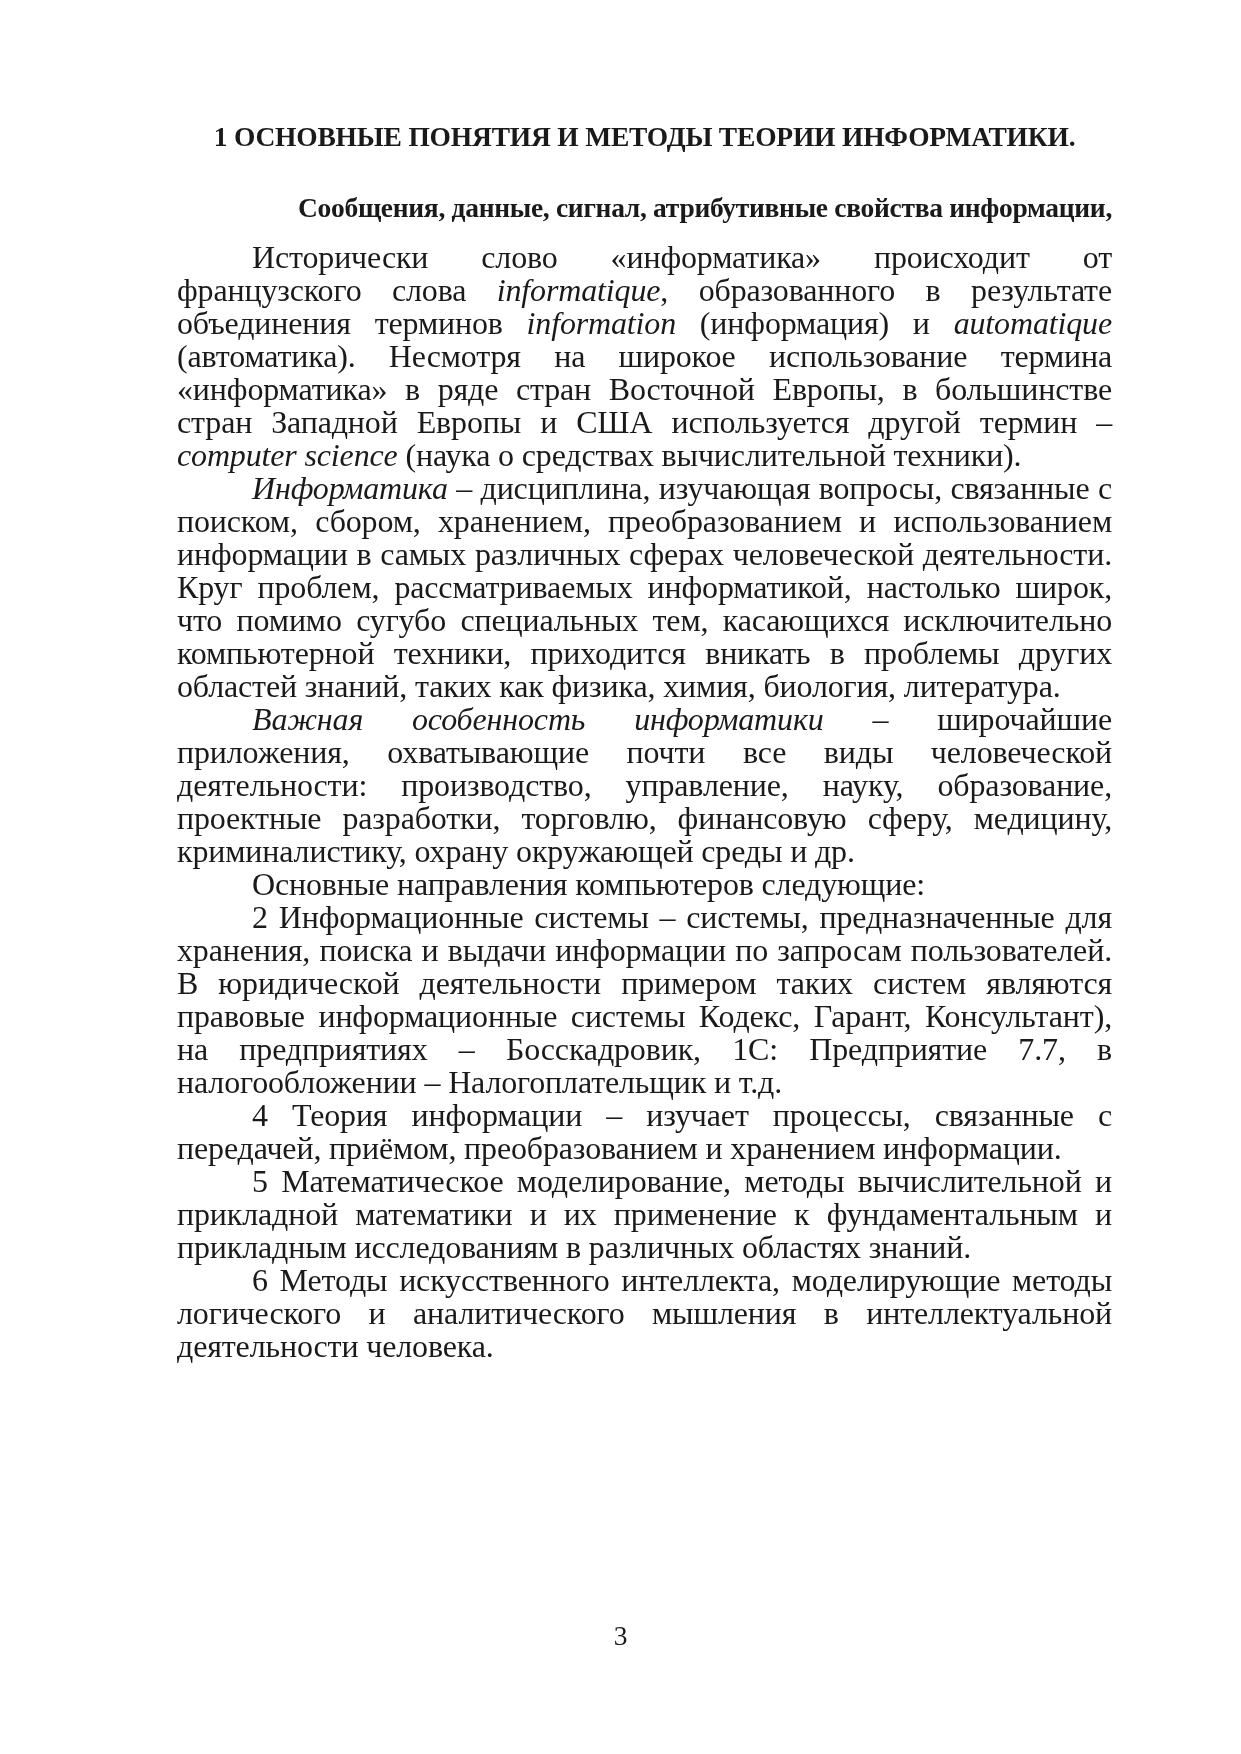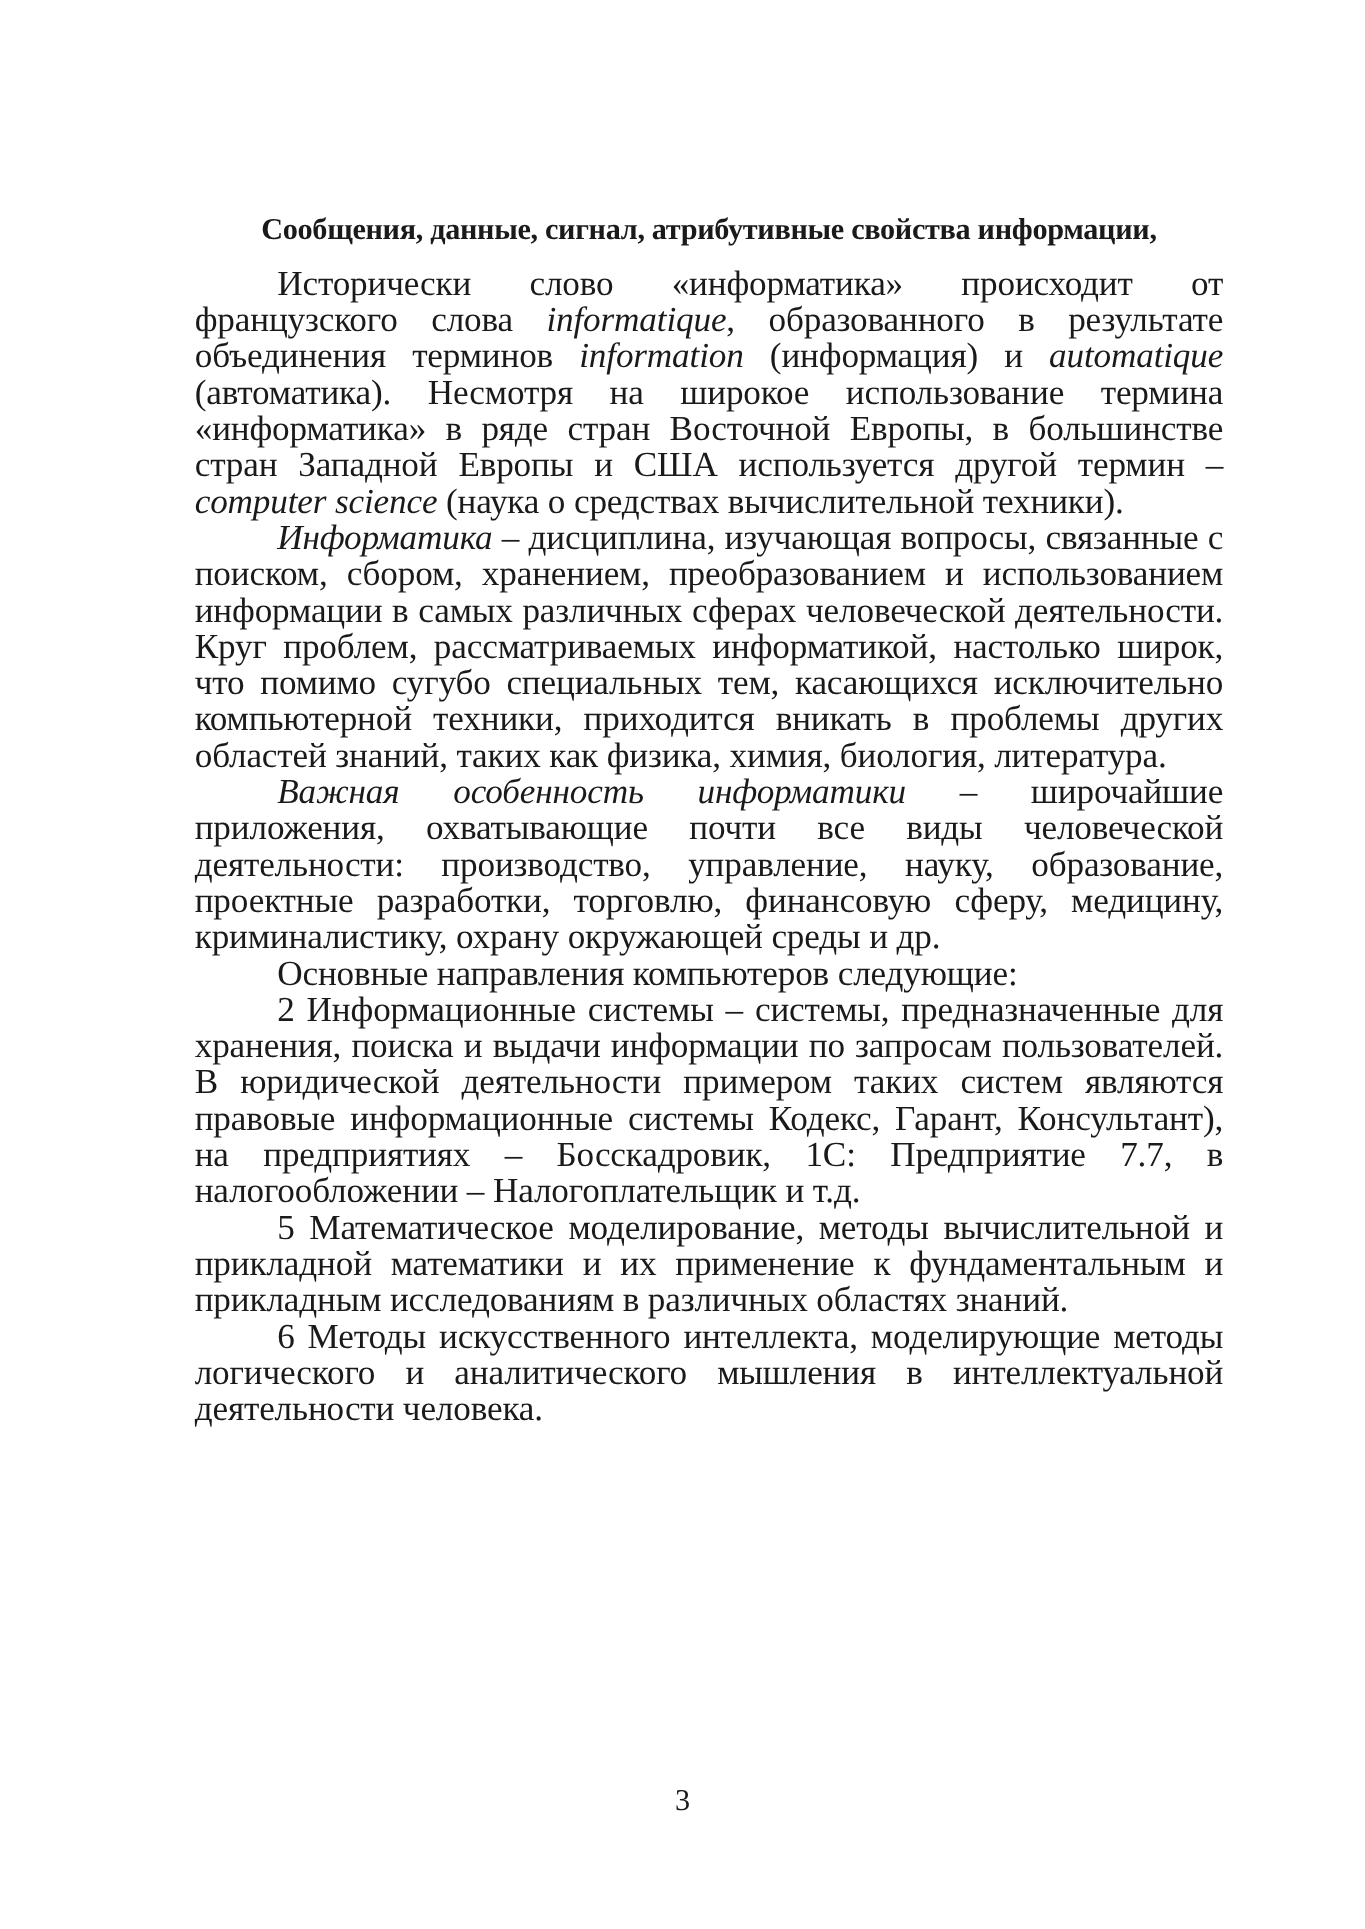--- a/index.html
+++ b/index.html
@@ -7,53 +7,54 @@
   .page {
     position: absolute; left: 177px; top: 118px; width: 935px;
     font-family: "Liberation Serif", "DejaVu Serif", serif;
     color: #1a1a1a;
   }
   .chapter-title {
     text-align: center; font-weight: bold; font-size: 27.5px;
     line-height: 38px; margin: 0 0 34px 0; letter-spacing: -0.2px;
   }
   .section-title {
-    text-align: center; font-weight: bold; font-size: 27.5px;
+    text-align: right; font-weight: bold; font-size: 27.5px;
     line-height: 35px; margin: 0 0 16px 0; letter-spacing: -0.3px;
   }
   .para {
     font-size: 32px; line-height: 33px; text-align: justify;
     text-indent: 75px; margin: 0; letter-spacing: -0.15px;
     hyphens: manual;
   }
   .para em { font-style: italic; }
   .page-number {
     position: absolute; left: 0; width: 1241px; top: 1620px;
     text-align: center; font-family: "Liberation Serif", "DejaVu Serif", serif;
     font-size: 27.5px; color: #1a1a1a;
   }
 </style>
 </head>
 <body>
 
 <div class="page">
   <h1 class="chapter-title">
-    <br>
+    <span>1 ОСНОВНЫЕ ПОНЯТИЯ И МЕТОДЫ ТЕОРИИ ИНФОРМАТИКИ.</span><br>
   </h1>
 
   <h2 class="section-title">
     <span>Сообщения, данные, сигнал, атрибутивные свойства информации,</span><br>
   </h2>
 
   <p class="para"><span>Исторически слово «информатика» происходит от французского слова </span><em>informatique</em><span>, образованного в результате объединения терминов </span><em>information</em><span> (информация) и </span><em>automatique</em><span> (автоматика). Несмотря на широкое использование термина «информатика» в ряде стран Восточной Европы, в большинстве стран Западной Европы и США используется другой термин – </span><em>computer science</em><span> (наука о средствах вычислительной техники).</span></p>
 
   <p class="para"><em>Информатика</em><span> – дисциплина, изучающая вопросы, связанные с поиском, сбором, хранением, преобразованием и использованием информации в самых различных сферах человеческой деятельности. Круг проблем, рассматриваемых информатикой, настолько широк, что помимо сугубо специальных тем, касающихся исключительно компьютерной техники, приходится вникать в проблемы других областей знаний, таких как физика, химия, биология, литература.</span></p>
 
   <p class="para"><em>Важная особенность информатики</em><span> – широчайшие приложения, охватывающие почти все виды человеческой деятельности: производство, управление, науку, образование, проектные разработки, торговлю, финансовую сферу, медицину, криминалистику, охрану окружающей среды и др.</span></p>
 
   <p class="para">Основные направления компьютеров следующие:</p>
 
   <p class="para">2 Информационные системы – системы, предназначенные для хранения, поиска и выдачи информации по запросам пользователей. В юридической деятельности примером таких систем являются правовые информационные системы Кодекс, Гарант, Консультант), на предприятиях – Босскадровик, 1С: Предприятие 7.7, в налогообложении – Налогоплательщик и т.д.</p>
+  <p class="para">4 Теория информации – изучает процессы, связанные с передачей, приёмом, преобразованием и хранением информации.</p>
   <p class="para">5 Математическое моделирование, методы вычислительной и прикладной математики и их применение к фундаментальным и прикладным исследованиям в различных областях знаний.</p>
   <p class="para">6 Методы искусственного интеллекта, моделирующие методы логического и аналитического мышления в интеллектуальной деятельности человека.</p>
 </div>
 
 <div class="page-number">3</div>
 
 </body></html>

